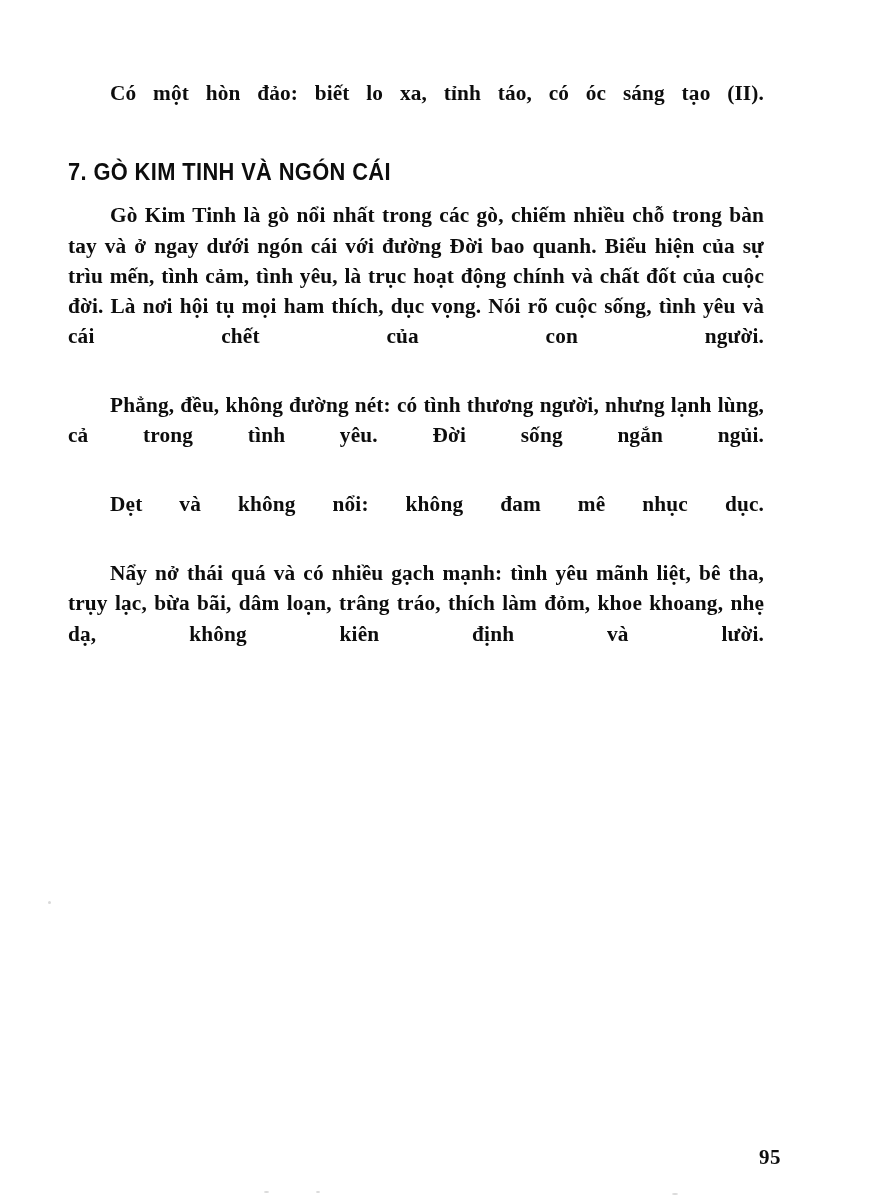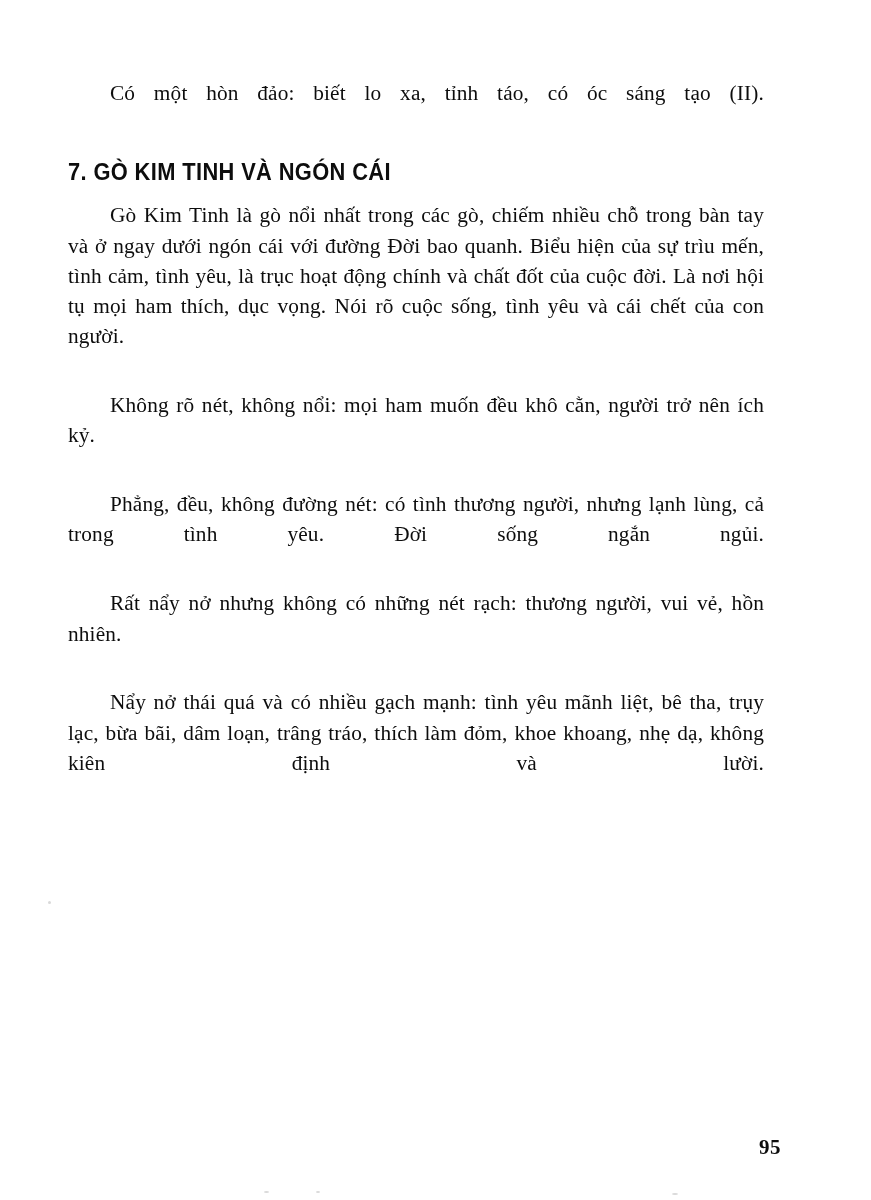--- a/index.html
+++ b/index.html
@@ -33,20 +33,21 @@
     font-family: "Liberation Serif", "DejaVu Serif", serif;
     font-size: 21.3px;
     line-height: 30.2px;
     text-align: justify;
     text-justify: inter-word;
     text-indent: 42px;
     margin: 0 0 8.5px 0;
     hyphens: none;
     word-spacing: 0.2px;
     letter-spacing: 0.15px;
+    font-weight: bold;
   }
 
   
   .para::after {
     content: "";
     display: inline-block;
     width: 100%;
   }
 
   
@@ -59,21 +60,21 @@
     margin: 21px 0 14px 0;
     transform: scaleX(0.93);
     transform-origin: left center;
     white-space: nowrap;
   }
 
   
   .folio {
     position: absolute;
     right: 90px;
-    bottom: 40px;
+    bottom: 30px;
     font-family: "Liberation Serif", "DejaVu Serif", serif;
     font-size: 21px;
     font-weight: bold;
     letter-spacing: 0.5px;
   }
 
   
   .speck {
     position: absolute;
     background: #b9b9b9;
@@ -91,22 +92,21 @@
   <div class="speck" style="left:316px; top:1191px; width:4px; height:2px;"></div>
   <div class="speck" style="left:672px; top:1193px; width:6px; height:2px;"></div>
 
   <div class="content">
 
     <p class="para">Có một hòn đảo: biết lo xa, tỉnh táo, có óc sáng tạo (II).</p>
 
     <h2 class="heading">7. GÒ KIM TINH VÀ NGÓN CÁI</h2>
 
     <p class="para">Gò Kim Tinh là gò nổi nhất trong các gò, chiếm nhiều chỗ trong bàn tay và ở ngay dưới ngón cái với đường Đời bao quanh. Biểu hiện của sự trìu mến, tình cảm, tình yêu, là trục hoạt động chính và chất đốt của cuộc đời. Là nơi hội tụ mọi ham thích, dục vọng. Nói rõ cuộc sống, tình yêu và cái chết của con người.</p>
-    <p class="para">Không rõ nét, không nổi: mọi ham muốn đều khô cằn, người trở nên ích kỷ.</p>
     <p class="para">Phẳng, đều, không đường nét: có tình thương người, nhưng lạnh lùng, cả trong tình yêu. Đời sống ngắn ngủi.</p>
-    <p class="para">Rất nẩy nở nhưng không có những nét rạch: thương người, vui vẻ, hồn nhiên.</p>
+    <p class="para">Dẹt và không nổi: không đam mê nhục dục.</p>
     <p class="para">Nẩy nở thái quá và có nhiều gạch mạnh: tình yêu mãnh liệt, bê tha, trụy lạc, bừa bãi, dâm loạn, trâng tráo, thích làm đỏm, khoe khoang, nhẹ dạ, không kiên định và lười.</p>
 
   </div>
 
   <div class="folio">95</div>
 
 </div>
 
 </body></html>

